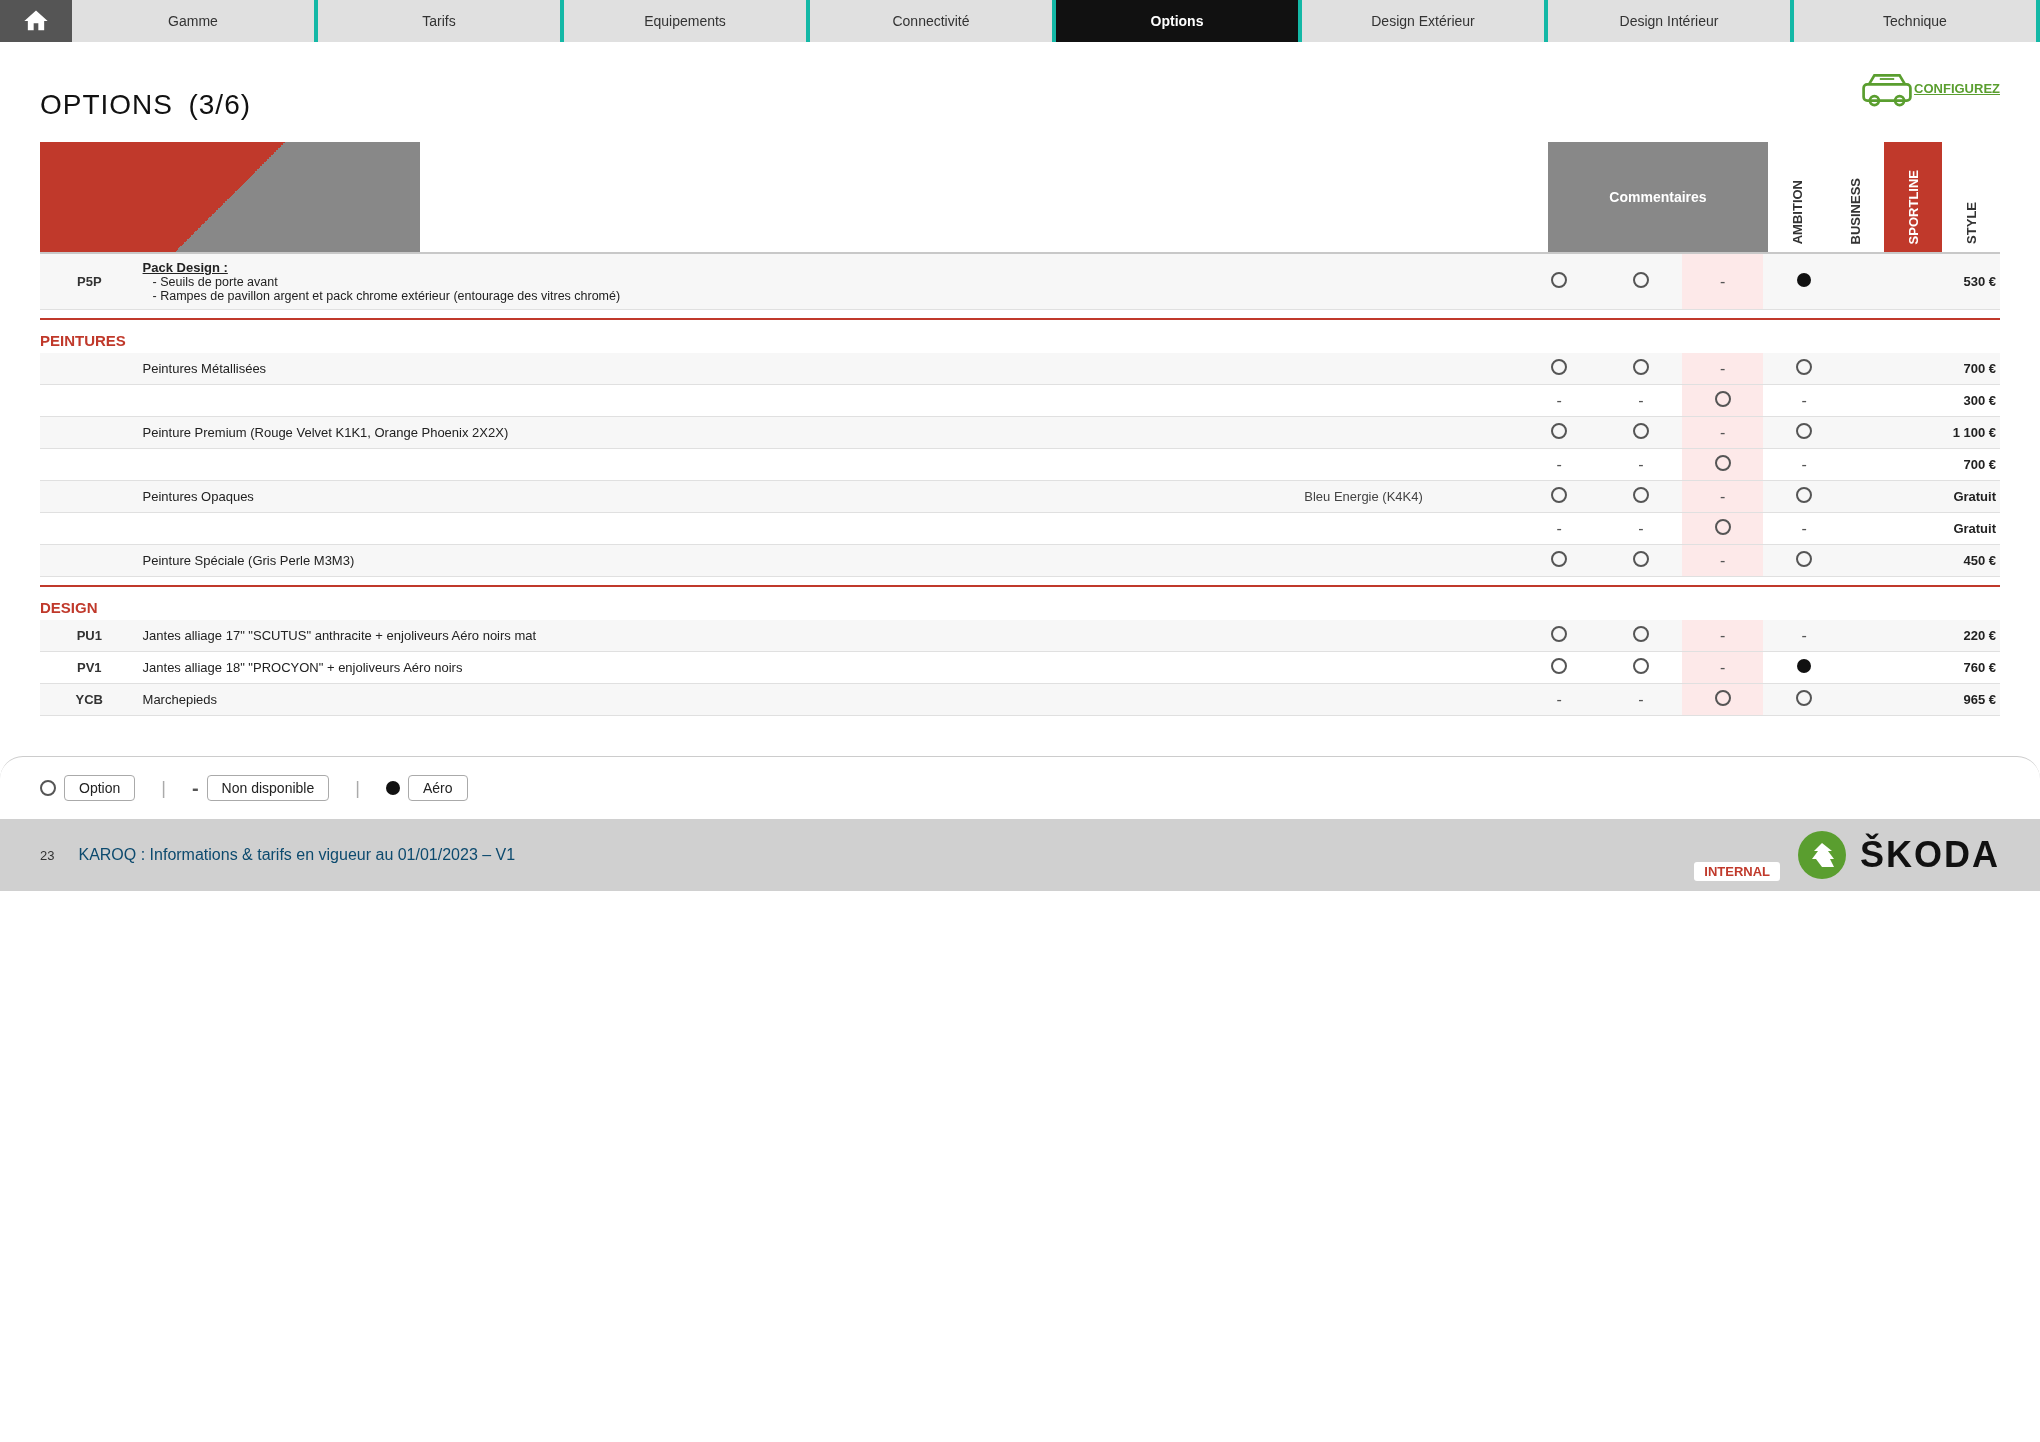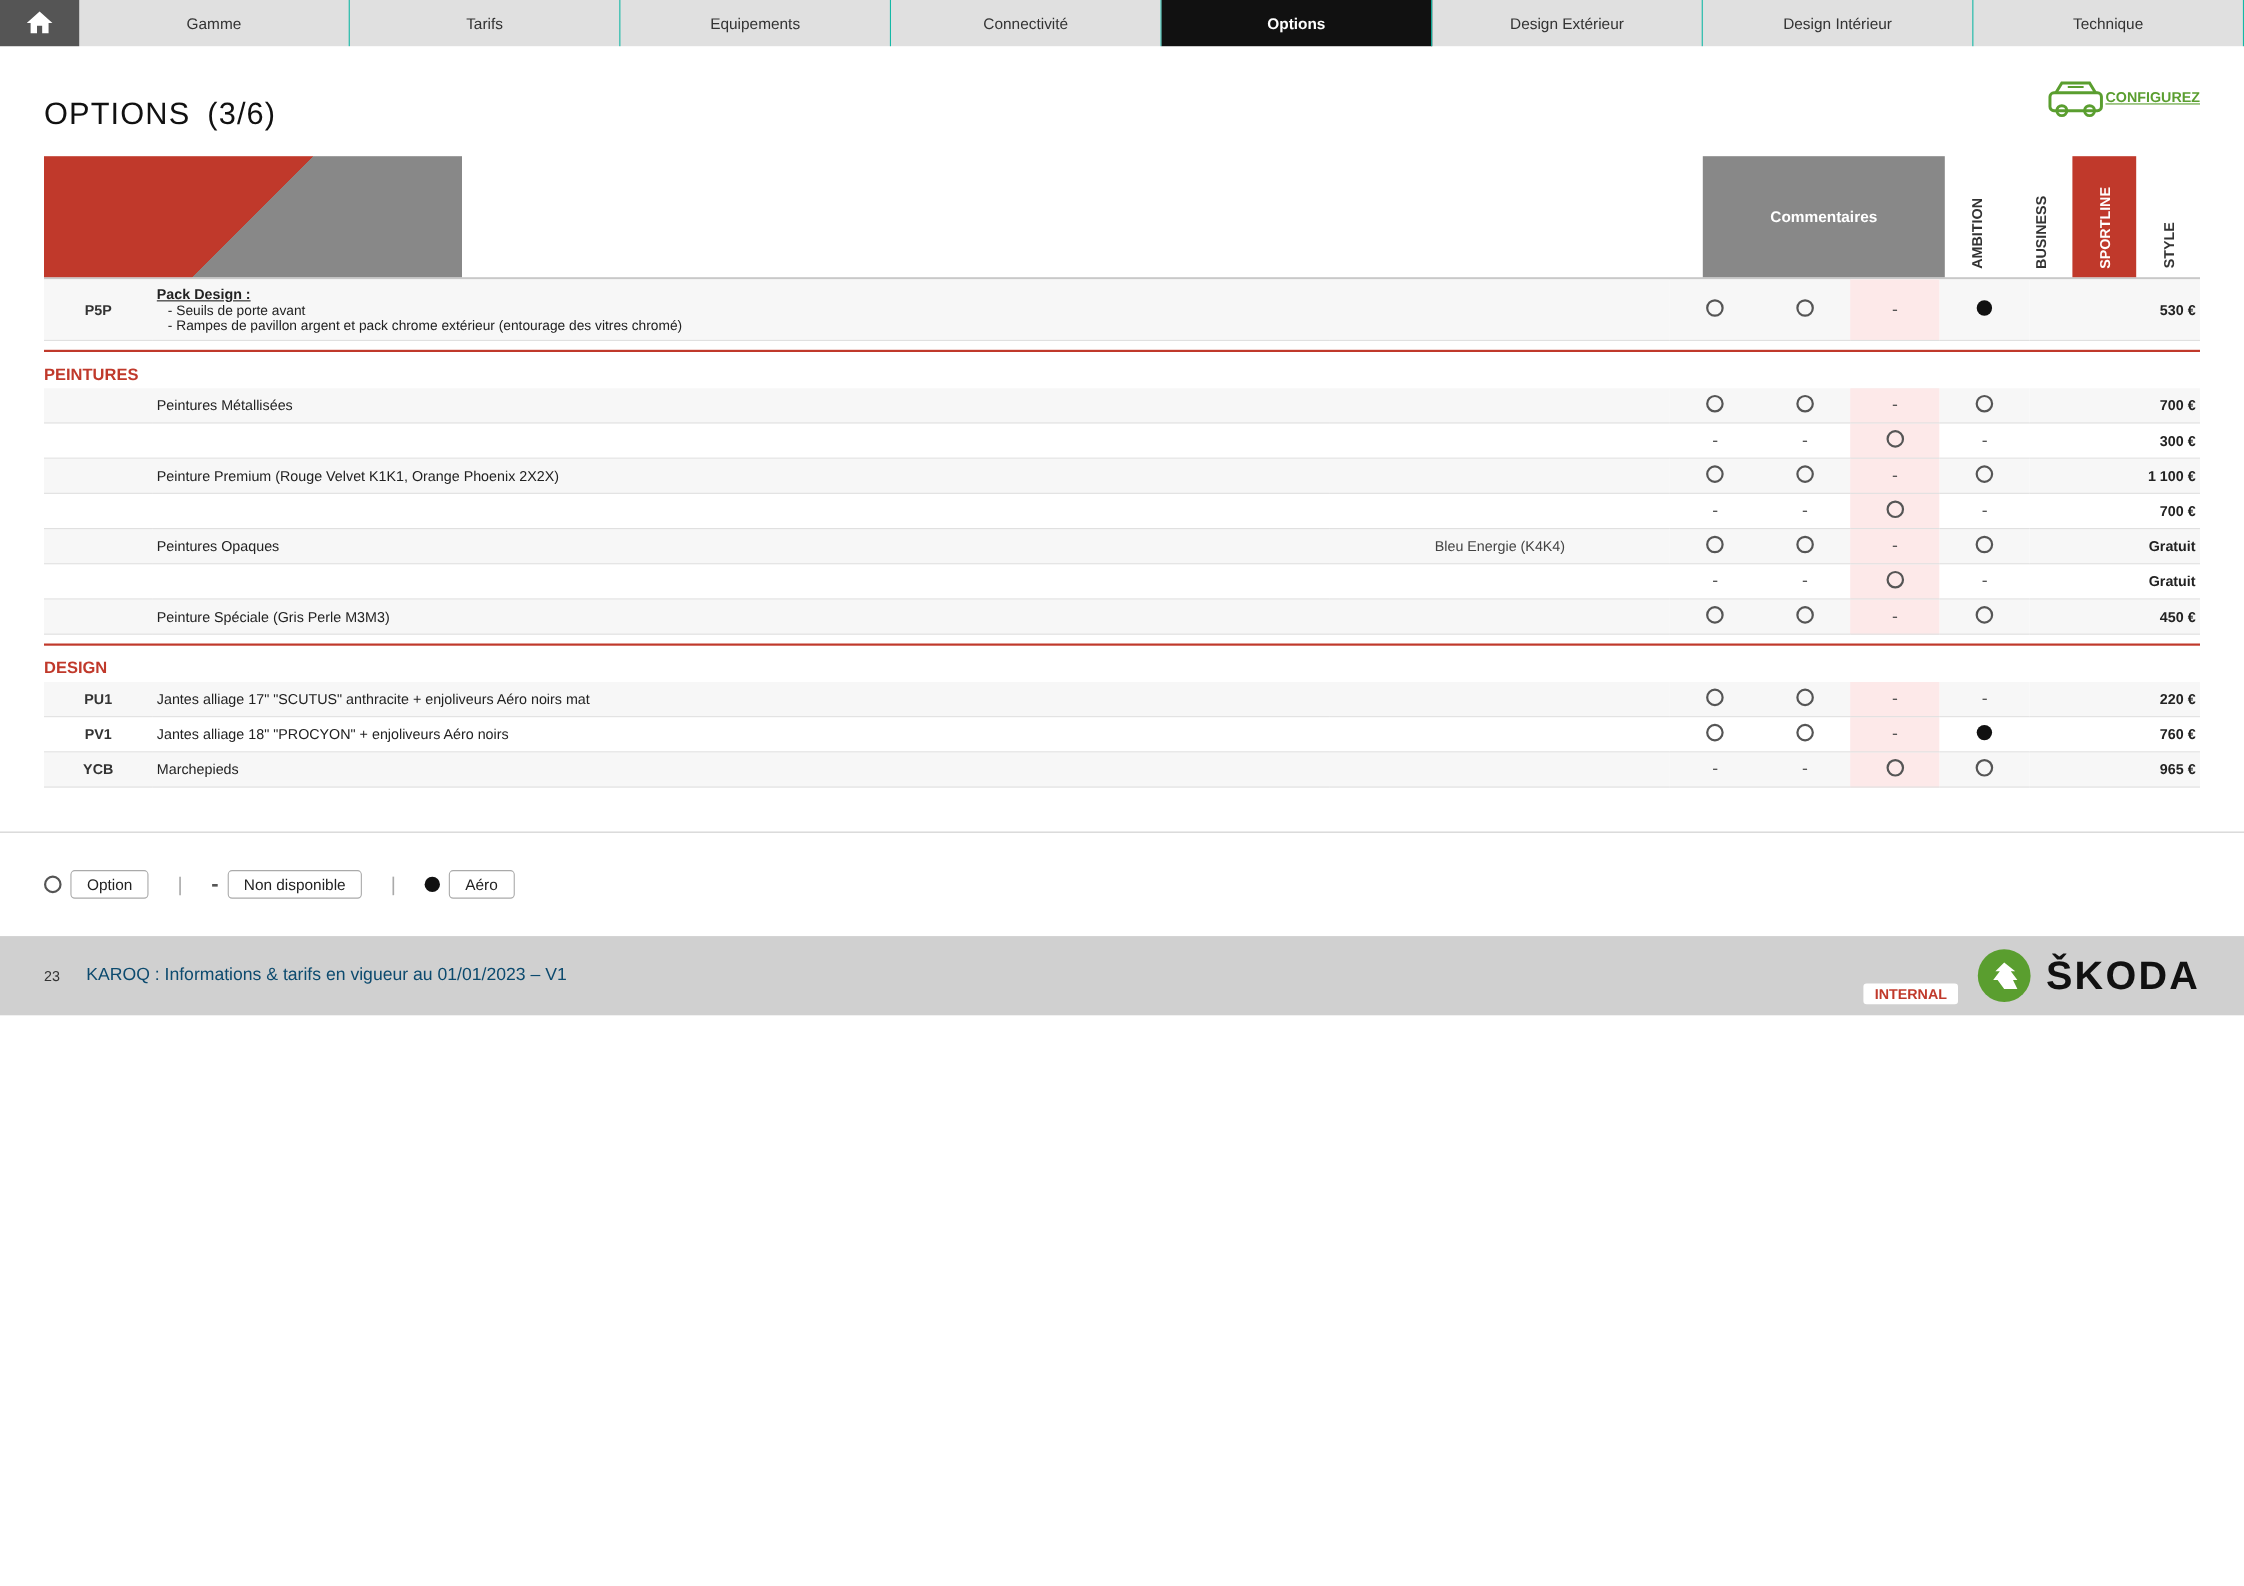--- a/index.html
+++ b/index.html
@@ -2,21 +2,21 @@
 <html><head>
   <meta charset="utf-8">
   <style>
     * { margin: 0; padding: 0; box-sizing: border-box; }
     body { font-family: Arial, sans-serif; background: #fff; width: 2040px; min-height: 1442px; font-size: 14px; color: #222; }
 
     
     .nav-bar { display: flex; background: #e0e0e0; height: 42px; align-items: center; }
     .nav-home { width: 72px; height: 42px; background: #555; display: flex; align-items: center; justify-content: center; }
     .nav-home svg { fill: #fff; width: 28px; height: 28px; }
-    .nav-item { flex: 1; text-align: center; font-size: 14px; color: #333; font-weight: normal; border-right: 1px solid #14b8a6; height: 42px; display: flex; align-items: center; justify-content: center; cursor: pointer; }
+    .nav-item { flex: 1; text-align: center; font-size: 14px; color: #333; font-weight: normal; border-right: 4px solid #14b8a6; height: 42px; display: flex; align-items: center; justify-content: center; cursor: pointer; }
     .nav-item.active { background: #111; color: #fff; font-weight: bold; }
 
     
     .page-header { display: flex; justify-content: space-between; align-items: flex-start; padding: 24px 40px 16px 40px; }
     .page-title { font-size: 52px; font-weight: 900; color: #111; letter-spacing: 1px; }
     .page-title span { font-size: 28px; font-weight: 400; }
     .configurez { display: flex; flex-direction: row; align-items: center; color: #5a9e2f; font-size: 13px; font-weight: bold; cursor: pointer; text-decoration: underline; }
     .configurez svg { width: 54px; height: 44px; }
 
     
@@ -50,21 +50,21 @@
     .td-label .subitem { display: block; padding-left: 10px; font-size: 12.5px; }
     .td-comment { width: 220px; text-align: center; font-size: 12px; color: #444; }
     .td-check { width: 58px; text-align: center; font-size: 18px; color: #444; }
     .td-sportline { width: 58px; text-align: center; font-size: 18px; color: #c0392b; background: #fde9e9; }
     .td-prix { width: 110px; text-align: right; font-weight: bold; font-size: 13px; padding-right: 12px; }
     .circle { display: inline-block; width: 16px; height: 16px; border: 2px solid #555; border-radius: 50%; }
     .dot { display: inline-block; width: 14px; height: 14px; background: #111; border-radius: 50%; }
     .dash { color: #555; font-size: 16px; }
 
     
-    .footer-legend { display: flex; align-items: center; gap: 20px; padding: 34px 40px; border-top: 1px solid #ccc; margin-top: 40px; background: #fff; }
+    .footer-legend { display: flex; align-items: center; gap: 20px; padding: 18px 40px; border-top: 1px solid #ccc; margin-top: 40px; background: #fff; border-radius: 23px; }
     .legend-item { display: flex; align-items: center; gap: 8px; font-size: 14px; }
     .legend-sep { color: #aaa; font-size: 18px; margin: 0 6px; }
     .legend-box { border: 1px solid #aaa; border-radius: 4px; padding: 4px 14px; font-size: 14px; }
 
     
     .footer-bar { background: #d0d0d0; padding: 10px 40px; display: flex; align-items: center; justify-content: space-between; }
     .footer-info { font-size: 16px; color: #0c4a6e; }
     .footer-logo { display: flex; align-items: center; gap: 12px; }
     .footer-logo .skoda-text { font-size: 36px; font-weight: 900; color: #111; letter-spacing: 2px; }
     .internal-badge { background: #fff; color: #c0392b; font-size: 13px; font-weight: bold; padding: 2px 10px; border-radius: 3px; margin-left: 40px; }

